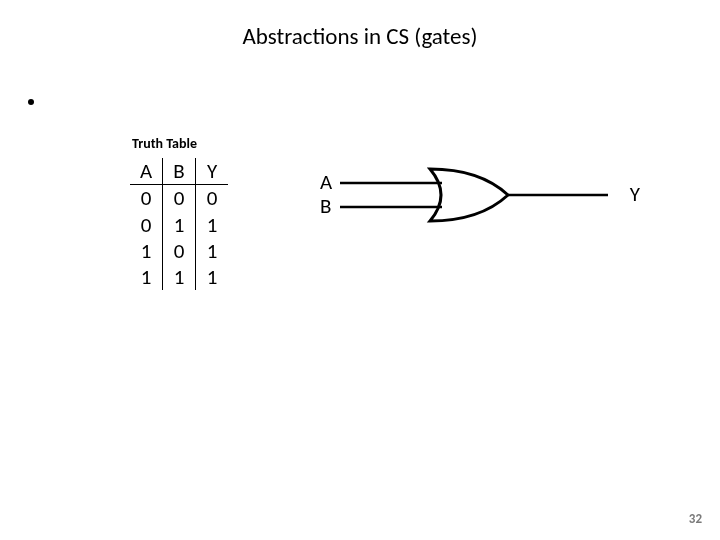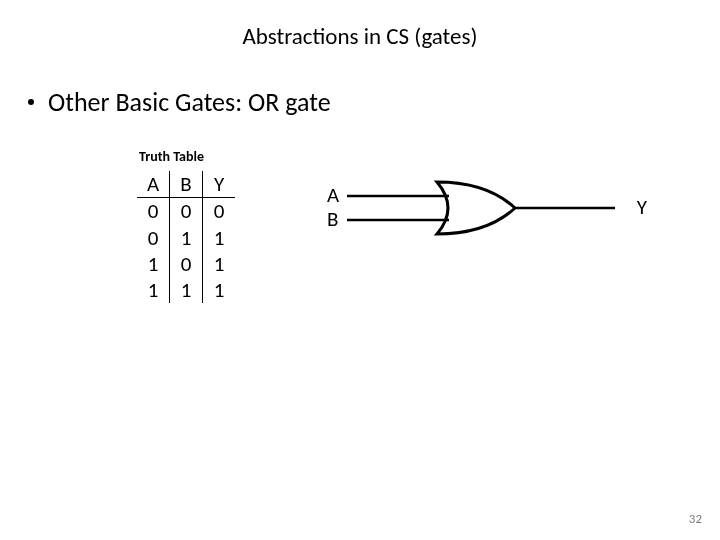--- a/index.html
+++ b/index.html
@@ -32,21 +32,20 @@
     background: #000;
     border-radius: 50%;
     margin-top: 13px;
     margin-right: 14px;
     flex: 0 0 auto;
   }
   .content-row {
     display: flex;
     align-items: flex-start;
     margin-top: 30px;
-    padding-left: 7px;
   }
   .truth-block {
     margin-left: 130px;
     width: 140px;
   }
   .tt-caption {
     font-size: 14px;
     font-weight: 700;
     margin-bottom: 6px;
     margin-left: 2px;
@@ -80,30 +79,30 @@
   .lblB { left: 0; top: 30px; }
   .lblY { right: 0; top: 18px; }
   svg.gate { position: absolute; left: 20px; top: 0; }
 
   .pagenum {
     position: absolute;
     right: 18px;
     bottom: 14px;
     font-size: 13px;
     color: #7a7a7a;
+    font-weight: bold;
   }
 </style>
 </head>
 <body>
 
 <div class="title">Abstractions in CS (gates)</div>
 
 <div class="bullet-row">
   <span class="bullet-dot"></span>
-  <span>Other Basic Gates: OR gate</span>
 </div>
 
 <div class="content-row">
 
   <div class="truth-block">
     <div class="tt-caption">Truth Table</div>
     <table class="tt">
       <tbody>
           <tr class="hdr">
         <td class="col-a">A</td>

